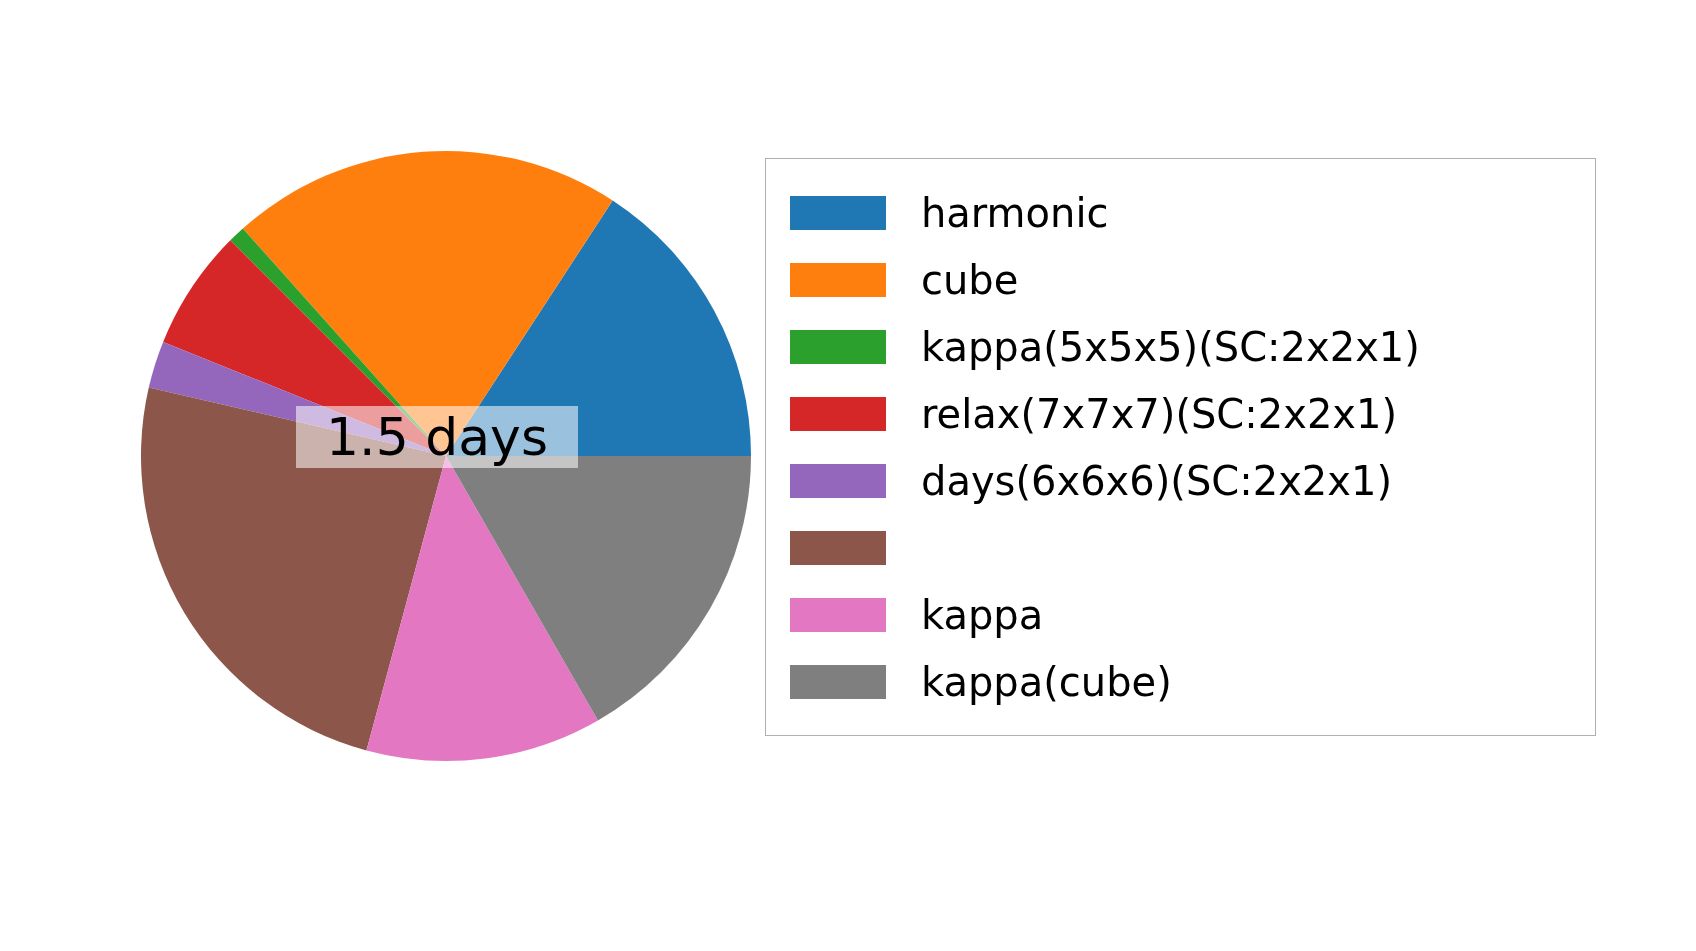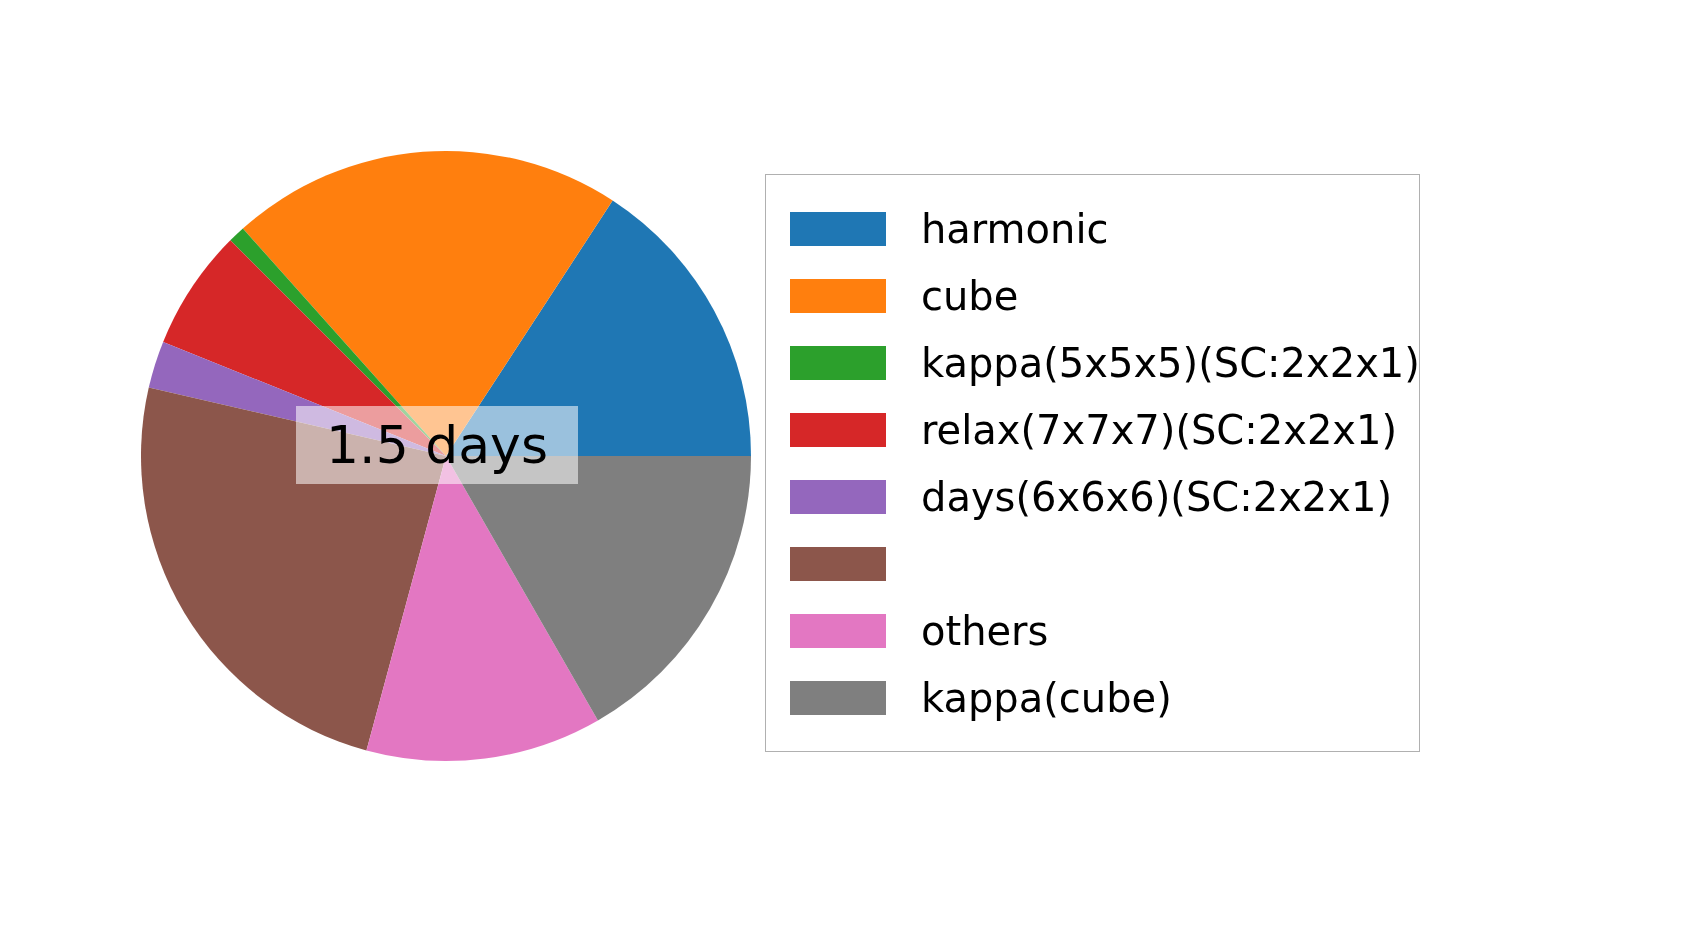--- a/index.html
+++ b/index.html
@@ -30,43 +30,42 @@
   #pie-svg {
     position: absolute;
     left: 0px;
     top: 0px;
   }
   #center-label {
     position: absolute;
     left: 296px;
     top: 406px;
     width: 282px;
-    height: 78px;
+    height: 62px;
     display: flex;
     align-items: center;
     justify-content: center;
     background: rgba(255,255,255,0.55);
     color: #000000;
     font-size: 52px;
     line-height: 1;
     letter-spacing: 0px;
     white-space: nowrap;
     pointer-events: none;
   }
   
   #legend {
     position: absolute;
     left: 765px;
     top: 158px;
-    width: 655px;
+    width: 831px;
     box-sizing: border-box;
     border: 1.2px solid #b0b0b0;
     background: #ffffff;
     padding: 20px 33px 20px 24px;
-    margin-top: 16px;
   }
   .legend-row {
     display: flex;
     align-items: center;
     height: 67px;
   }
   .legend-swatch {
     width: 96px;
     height: 34px;
     flex: 0 0 auto;
@@ -126,21 +125,21 @@
       <span class="legend-swatch" style="background: rgb(148, 103, 189);"></span>
       <span class="legend-text">days(6x6x6)(SC:2x2x1)</span>
     </div>
 
     <div class="legend-row">
       <span class="legend-swatch" style="background: rgb(140, 86, 75);"></span>
     </div>
 
     <div class="legend-row">
       <span class="legend-swatch" style="background: rgb(227, 119, 194);"></span>
-      <span class="legend-text">others</span>
+      <span class="legend-text">kappa</span>
     </div>
 
     <div class="legend-row">
       <span class="legend-swatch" style="background: rgb(127, 127, 127);"></span>
       <span class="legend-text">kappa(cube)</span>
     </div>
 
   </div>
 </div>
 

